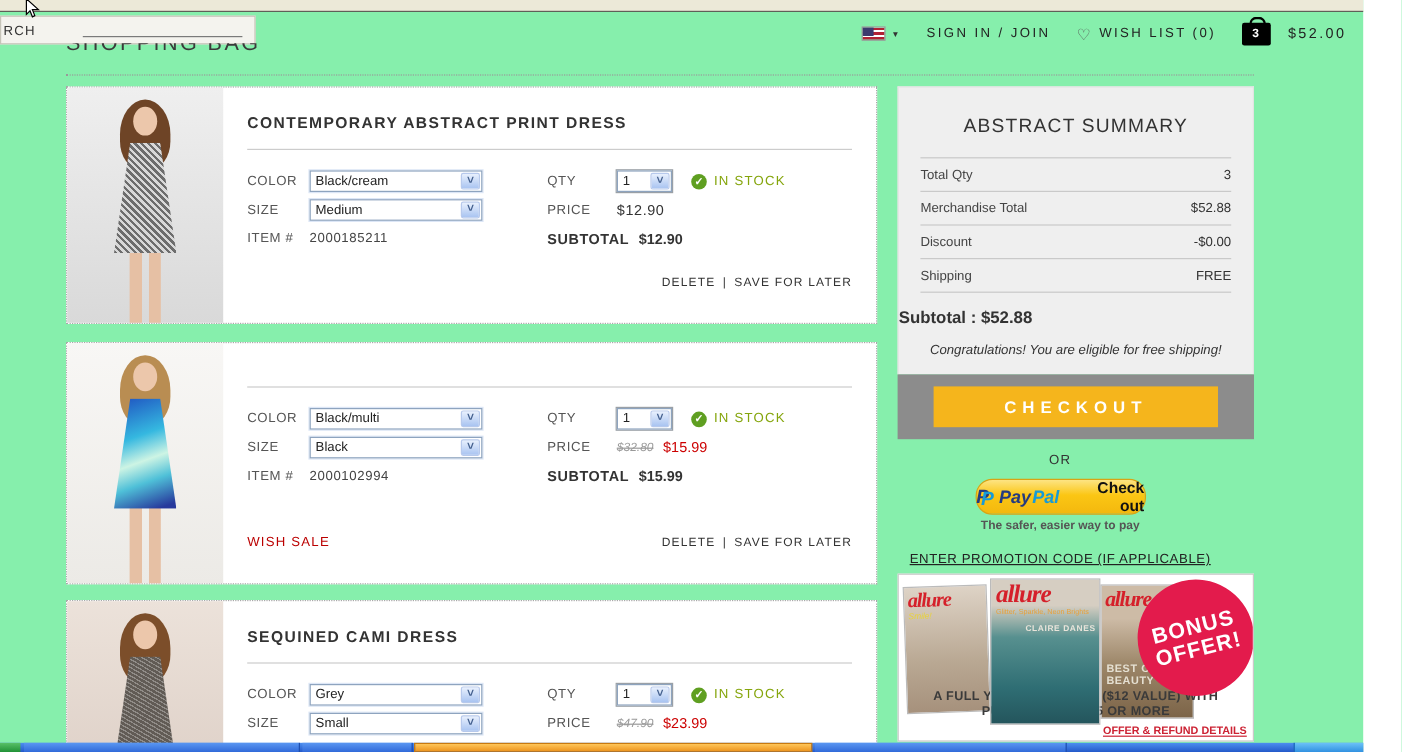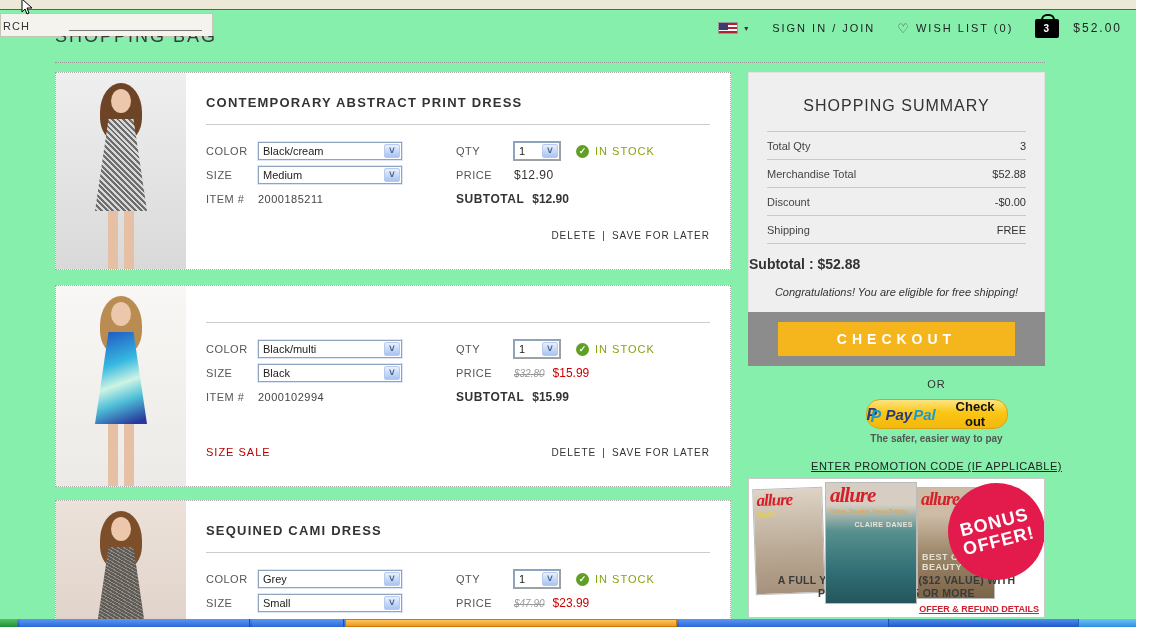--- a/index.html
+++ b/index.html
@@ -106,32 +106,32 @@
   .sum-row { display:flex; justify-content:space-between; align-items:center; height:28px;
              border-bottom:1px solid #c9c9c9; font-size:11px; color:#444; }
   .sum-row .v { color:#333; }
   .sum-subtotal { text-align:left; font-size:14px; font-weight:bold; color:#333;
                   margin:12px 18px 0 0; }
   .congrats { text-align:center; font-style:italic; font-size:11px; color:#333; margin-top:14px; }
   .checkout-band { position:absolute; left:748px; top:312px; width:297px; height:54px; background:#8c8c8c; }
   .checkout-btn { position:absolute; left:30px; top:10px; width:237px; height:34px; background:#f5b51c;
                   border:none; color:#fff; font-weight:bold; font-size:14px; letter-spacing:5px;
                   font-family:"Liberation Sans",sans-serif; cursor:pointer; }
-  .below-band { position:absolute; left:788px; top:370px; width:297px; text-align:center; }
+  .below-band { position:absolute; left:735px; top:370px; width:297px; text-align:center; }
   .or { font-size:11px; color:#333; letter-spacing:1px; margin-top:8px; }
   .paypal-btn { display:inline-flex; align-items:center; justify-content:center; gap:5px;
                 margin-top:9px; width:142px; height:30px; border-radius:14px;
                 background:linear-gradient(#fde483,#fbc614 45%,#f3b80e); border:1px solid #d8a414;
                 cursor:pointer; }
   .pp-mono { position:relative; width:14px; height:17px; font-style:italic; font-weight:bold; font-size:16px; }
   .pp-mono .p1 { position:absolute; left:0; top:0; color:#253b80; }
   .pp-mono .p2 { position:absolute; left:4px; top:2px; color:#179bd7; }
   .pp-pay { font-style:italic; font-weight:bold; font-size:15px; color:#253b80; }
   .pp-pal { font-style:italic; font-weight:bold; font-size:15px; color:#179bd7; margin-left:-4px; }
-  .pp-checkout { font-weight:bold; font-size:13px; color:#111; margin-left:3px; }
+  .pp-checkout { font-weight:bold; font-size:13px; color:#111; margin-left:3px;text-align:right; }
   .pp-tag { font-size:10px; font-weight:bold; color:#555; margin-top:4px; }
   .promo-link { display:inline-block; margin-top:16px; font-size:11px; color:#222;
                 text-decoration:underline; letter-spacing:.5px; cursor:pointer; }
 
   
   .ad { position:absolute; left:748px; top:478px; width:297px; height:140px; background:#fff;
         border:1px solid #c9c9c9; overflow:hidden; }
   .cover { position:absolute; border:1px solid #bbb; overflow:hidden; }
   .cover .alogo { font-family:"Liberation Serif",serif; font-weight:bold; font-style:italic;
                   color:#d5202a; letter-spacing:-1px; }
@@ -331,21 +331,21 @@
           <div class="colA">
             <span class="flabel">ITEM #</span>
             <span class="itemnum">2000102994</span>
           </div>
           <div class="colB">
             <span class="subtotal-lbl">SUBTOTAL</span>
             <span class="subtotal-val">$15.99</span>
           </div>
         </div>
       </div>
-      <div class="final-sale">SIZE SALE</div>
+      <div class="final-sale">WISH SALE</div>
       <div class="item-footer">
         <span class="lk">DELETE</span>
         <span>|</span>
         <span class="lk">SAVE FOR LATER</span>
       </div>
     </div>
   </div>
 
   <div class="item-box" id="item3">
     <div class="photo">
@@ -391,21 +391,21 @@
             <span class="flabel2">PRICE</span>
             <span class="price-old">$47.90</span>
             <span class="price-sale">$23.99</span>
           </div>
         </div>
       </div>
     </div>
   </div>
 
   <div class="summary">
-    <div class="summary-title">SHOPPING SUMMARY</div>
+    <div class="summary-title">ABSTRACT SUMMARY</div>
     <div class="sum-rows">
       <div class="sum-row">
         <span>Total Qty</span>
         <span class="v">3</span>
       </div>
       <div class="sum-row">
         <span>Merchandise Total</span>
         <span class="v">$52.88</span>
       </div>
       <div class="sum-row">

